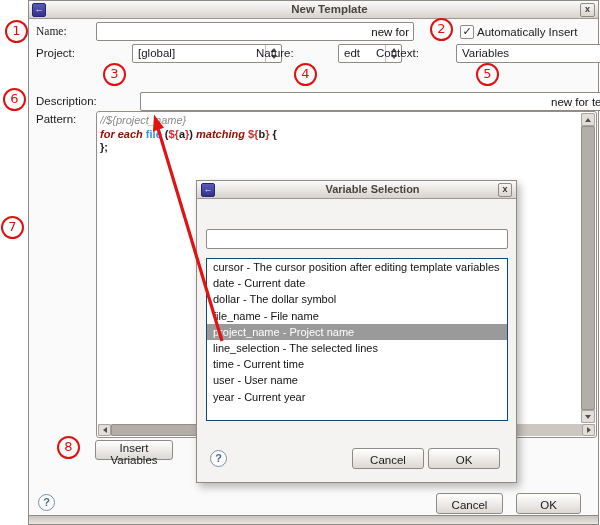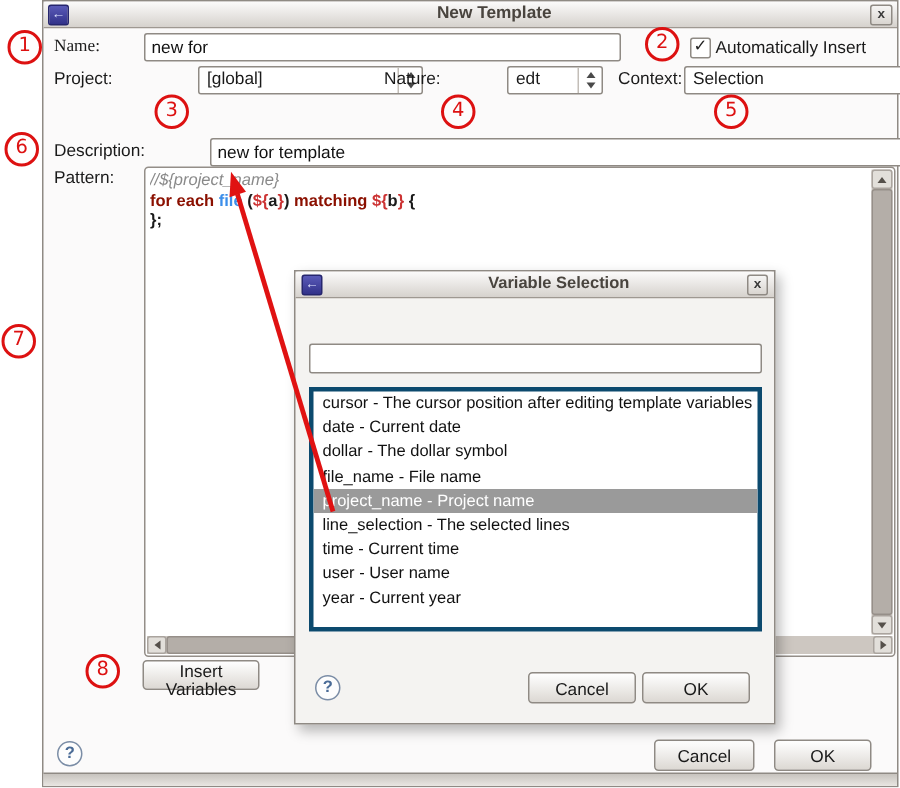--- a/index.html
+++ b/index.html
@@ -16,21 +16,21 @@
   .applogo{position:absolute;top:2px;width:12px;height:12px;background:linear-gradient(#5a5ab8,#32328a);
            border:1px solid #26266e;border-radius:2px;color:#dfe5ff;font-size:9px;line-height:11px;
            text-align:center;font-weight:bold;}
   .closebtn{position:absolute;top:2px;width:13px;height:12px;background:linear-gradient(#f6f5f4,#d9d5d0);
             border:1px solid #8f8a84;border-radius:2px;font-size:9px;line-height:11px;text-align:center;
             color:#3a3a3a;font-weight:bold;cursor:default;}
   
   .lbl{position:absolute;white-space:nowrap;}
   .tfield{position:absolute;background:#fff;border:1px solid #8f8a84;border-radius:2px;
           box-sizing:border-box;font:11.5px "Liberation Sans",sans-serif;padding:1px 4px;color:#111;}
-  input.tfield{outline:none;}
+  input.tfield{outline:none;text-align:right;}
   .select{position:absolute;background:#fff;border:1px solid #8f8a84;border-radius:2px;
           box-sizing:border-box;margin-left:36px;}
   .select .val{position:absolute;left:5px;top:2px;white-space:nowrap;}
   .spin{position:absolute;right:0;top:0;bottom:0;width:15px;border-left:1px solid #c3beb8;
         display:flex;flex-direction:column;align-items:center;justify-content:center;gap:3px;}
   .spin i{display:block;width:0;height:0;border-left:3.5px solid transparent;border-right:3.5px solid transparent;}
   .spin .up{border-bottom:4px solid #4a4a4a;}
   .spin .dn{border-top:4px solid #4a4a4a;}
   .checkbox{position:absolute;width:12px;height:12px;background:#fff;border:1px solid #8f8a84;
             border-radius:2px;font-size:11px;line-height:11px;text-align:center;color:#222;font-weight:bold;}
@@ -38,40 +38,40 @@
        border:1px solid #8f8a84;border-radius:3px;box-sizing:border-box;text-align:center;
        font:11.5px "Liberation Sans",sans-serif;color:#1a1a1a;padding-top:3px;cursor:default;}
   .helpicon{position:absolute;width:15px;height:15px;border:1px solid #7b8da6;border-radius:50%;
             color:#4a6b96;font-size:11px;line-height:14px;text-align:center;font-weight:bold;background:#fdfdfd;}
   
   #pattern-area{position:absolute;background:#fff;border:1px solid #948e88;border-radius:3px;box-sizing:border-box;}
   #pattern-code{position:absolute;left:3px;top:2px;right:17px;bottom:15px;overflow:hidden;
                 font:11px "Liberation Sans","DejaVu Sans",sans-serif;}
   .code-line{line-height:13.5px;white-space:pre;font-weight:bold;}
   .tok-comment{color:#8a8a8a;font-style:italic;font-weight:normal;}
-  .tok-keyword{color:#8b1000;}
+  .tok-keyword{color:#8b1000;font-style:italic;}
   .tok-type{color:#3b8eea;}
   .tok-var{color:#cc3333;}
   .tok-plain{color:#1a1a1a;}
   
   .sb-v{position:absolute;top:1px;right:1px;bottom:14px;width:14px;background:#cdc7c1;border-radius:0 2px 0 0;}
   .sb-h{position:absolute;left:1px;bottom:1px;right:1px;height:12px;background:#cdc7c1;}
   .sb-btn{position:absolute;background:#e2dfda;border:1px solid #aaa49e;box-sizing:border-box;
           display:flex;align-items:center;justify-content:center;border-radius:2px;}
   .sb-btn i{display:block;width:0;height:0;}
   .arr-up{border-left:3px solid transparent;border-right:3px solid transparent;border-bottom:4px solid #55504a;}
   .arr-dn{border-left:3px solid transparent;border-right:3px solid transparent;border-top:4px solid #55504a;}
   .arr-lf{border-top:3px solid transparent;border-bottom:3px solid transparent;border-right:4px solid #55504a;}
   .arr-rt{border-top:3px solid transparent;border-bottom:3px solid transparent;border-left:4px solid #55504a;}
   .sb-thumb{position:absolute;background:#b4aea8;border:1px solid #968f89;box-sizing:border-box;border-radius:2px;}
   
   #vs-dialog{left:196px;top:180px;width:321px;height:303px;background:#f4f3f1;
              box-shadow:3px 4px 8px rgba(0,0,0,0.28);z-index:10;}
   #vs-list{position:absolute;left:9px;top:77px;width:302px;height:163px;background:#fff;
-           border:3px solid #0c4a6e;box-sizing:border-box;overflow:hidden;}
+           border:1px solid #0c4a6e;box-sizing:border-box;overflow:hidden;}
   .vs-item{height:16.2px;line-height:16.2px;padding-left:6px;font-size:11px;white-space:nowrap;color:#111;}
   .vs-item.sel{background:#9a9a9a;color:#fff;}
   
   .anno{position:absolute;width:23px;height:23px;border:2.5px solid #dd1111;border-radius:50%;
         background:rgba(255,253,253,0.55);box-sizing:border-box;z-index:50;
         color:#dd1111;font-size:13px;line-height:18px;text-align:center;
         font-family:"DejaVu Sans",sans-serif;}
   #arrow-overlay{position:absolute;left:0;top:0;z-index:50;pointer-events:none;}
   .bottomstrip{position:absolute;left:0;right:0;bottom:0;height:8px;border-top:1px solid #8f8a84;
                background:linear-gradient(#c7c3be,#e9e6e2);}
@@ -103,23 +103,23 @@
         </span>
     </div>
     <div class="lbl" style="left:227px;top:46px;">Nature:</div>
     <div class="select" style="left:273px;top:43px;width:64px;height:19px;">
       <span class="val">edt</span>
       <span class="spin">
           <i class="up"></i>
           <i class="dn"></i>
         </span>
     </div>
-    <div class="lbl" style="left:347px;top:46px;margin-left:36px;">Context:</div>
+    <div class="lbl" style="left:347px;top:46px;">Context:</div>
     <div class="select" style="left:391px;top:43px;width:173px;height:19px;">
-      <span class="val">Selection</span>
+      <span class="val">Variables</span>
       <span class="spin">
           <i class="up"></i>
           <i class="dn"></i>
         </span>
     </div>
 
     <div class="lbl" style="left:7px;top:94px;">Description:</div>
     <input class="tfield" style="left: 67px; top: 91px; width: 501px; height: 19px; margin-left: 44px;" value="new for template">
 
     <div class="lbl" style="left:7px;top:112px;">Pattern:</div>

